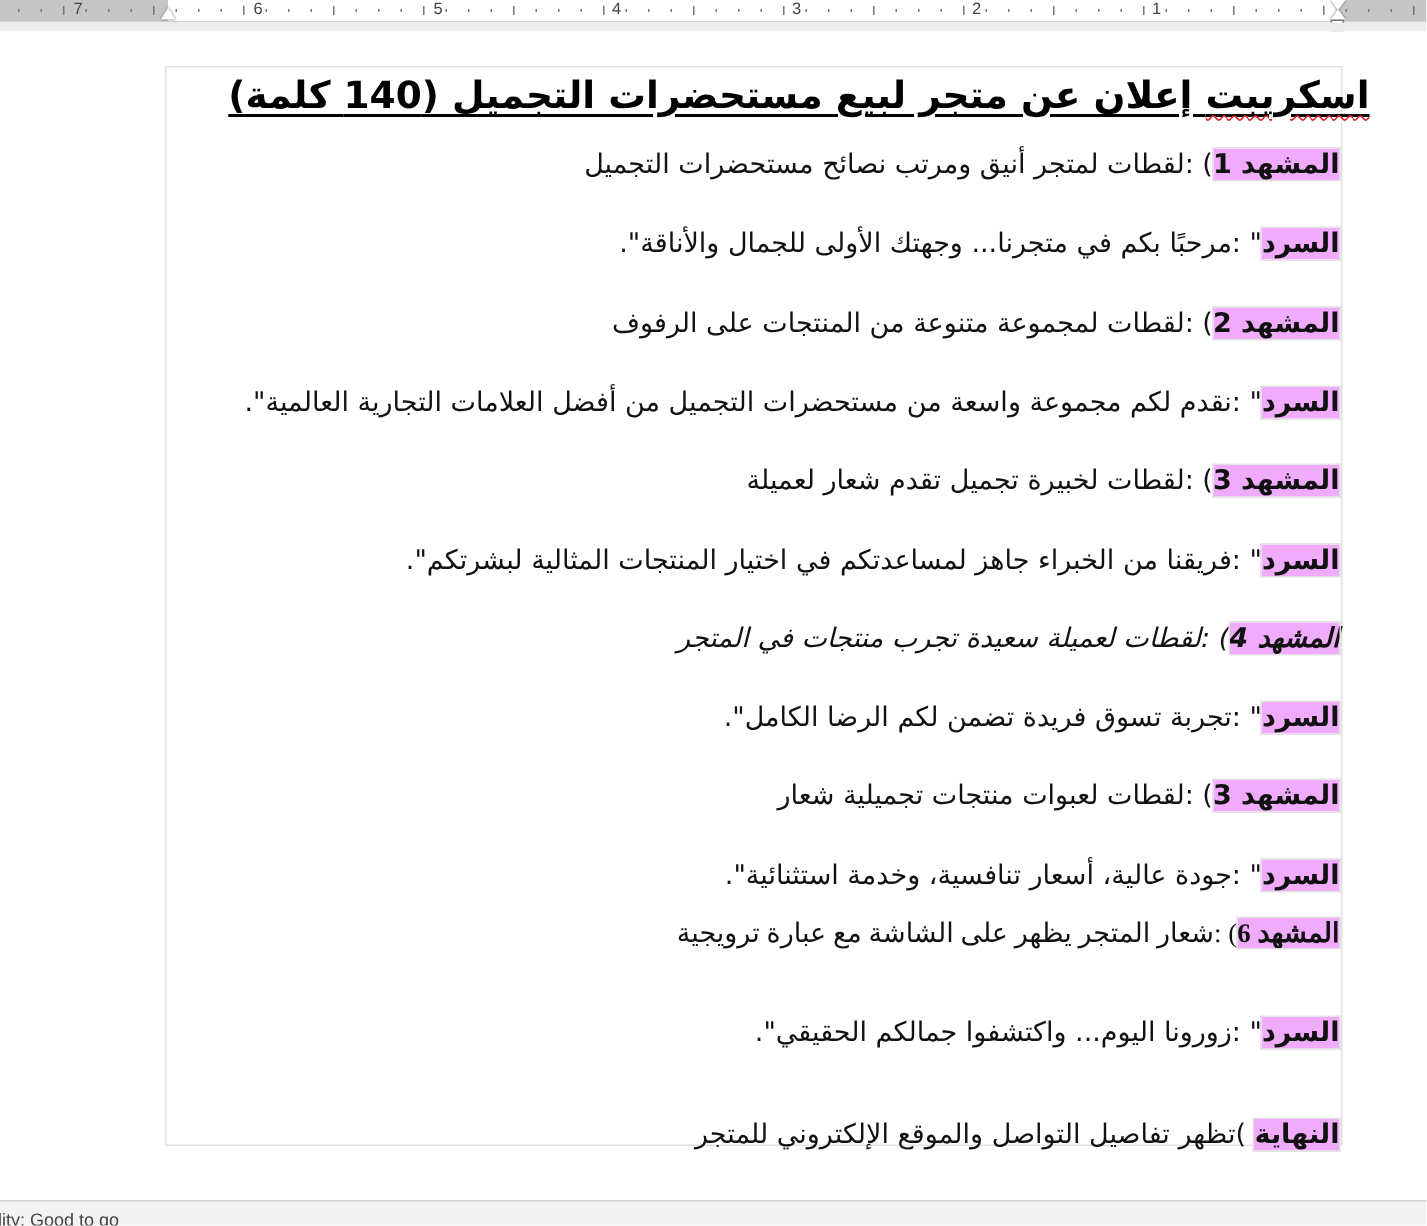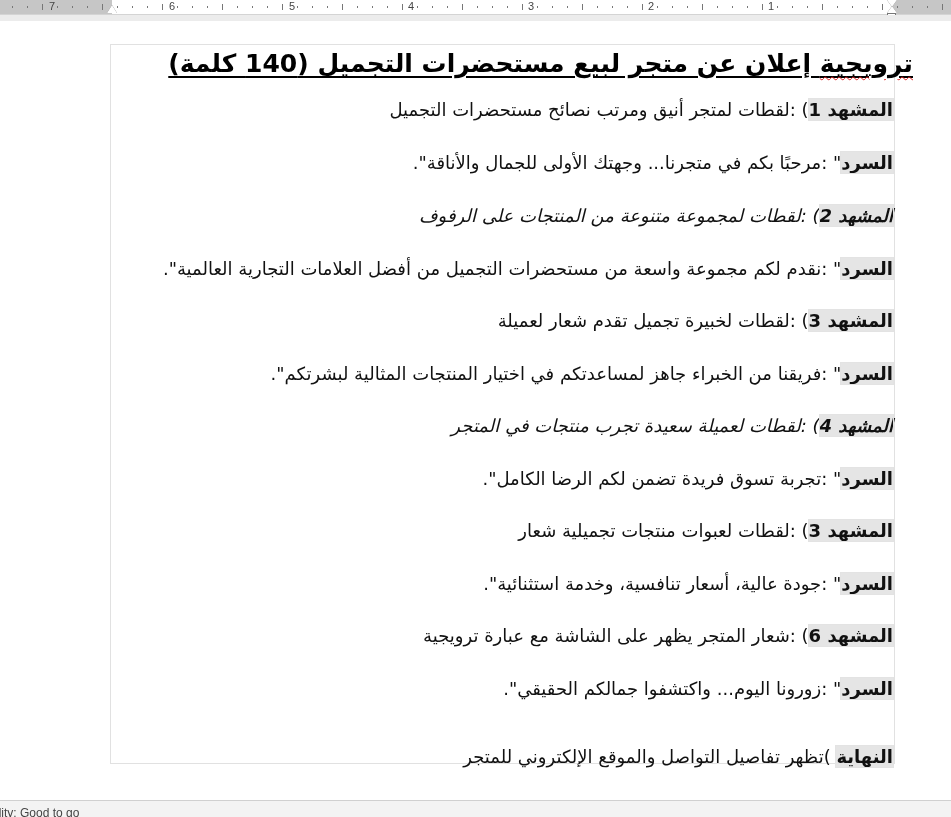--- a/index.html
+++ b/index.html
@@ -40,21 +40,21 @@
   .title {
     position:absolute; right:38px; top:28px; direction:rtl;
     font-family:"DejaVu Sans", sans-serif; font-weight:bold; font-size:25px;
     text-decoration:underline; text-underline-offset:4px; color:#000; white-space:nowrap;
   }
   .title .spell { text-decoration:underline wavy #d22; text-decoration-thickness:1px; }
   .line {
     position:absolute; right:58px; direction:rtl; white-space:nowrap;
     font-size:18px; color:#111; line-height:24px;
   }
-  .line .label { font-weight:bold; background:#e5e5e5; outline:1px solid #e3e3e3; }
+  .line .label { font-weight:bold; background:#f0abfc; outline:1px solid #e3e3e3; }
 
   
   .statusbar {
     position:absolute; left:0; top:800px; width:951px; height:17px;
     background:#f3f3f3; border-top:1px solid #d0d0d0;
     font-family:"Liberation Sans", sans-serif; font-size:12px; color:#444;
   }
   .statusbar span { position:absolute; left:-4px; top:5px; white-space:nowrap; }
 </style>
 </head>
@@ -138,34 +138,34 @@
   <div class="indent indent-left"></div>
   <div class="indent indent-right-top"></div>
   <div class="indent indent-right-bottom"></div>
   <div class="indent-box"></div>
 </div>
 <div class="under-ruler"></div>
 
 <div class="page">
   <div class="text-frame"></div>
   <div class="title">
-    <span class="spell">ترويجية</span><span> إعلان عن متجر لبيع مستحضرات التجميل (140 كلمة)</span>
+    <span class="spell">اسكريبت</span><span> إعلان عن متجر لبيع مستحضرات التجميل (140 كلمة)</span>
   </div>
   <div id="lines">
       <div class="line" style="top: 77px;"><span class="label">المشهد 1</span><span>) :لقطات لمتجر أنيق ومرتب نصائح مستحضرات التجميل</span></div>
       <div class="line" style="top: 130px;"><span class="label">السرد</span><span>" :مرحبًا بكم في متجرنا... وجهتك الأولى للجمال والأناقة".</span></div>
-      <div class="line" style="top: 183px; font-style: italic;"><span class="label">المشهد 2</span><span>) :لقطات لمجموعة متنوعة من المنتجات على الرفوف</span></div>
+      <div class="line" style="top: 183px;"><span class="label">المشهد 2</span><span>) :لقطات لمجموعة متنوعة من المنتجات على الرفوف</span></div>
       <div class="line" style="top: 236px;"><span class="label">السرد</span><span>" :نقدم لكم مجموعة واسعة من مستحضرات التجميل من أفضل العلامات التجارية العالمية".</span></div>
       <div class="line" style="top: 288px;"><span class="label">المشهد 3</span><span>) :لقطات لخبيرة تجميل تقدم شعار لعميلة</span></div>
       <div class="line" style="top: 341px;"><span class="label">السرد</span><span>" :فريقنا من الخبراء جاهز لمساعدتكم في اختيار المنتجات المثالية لبشرتكم".</span></div>
       <div class="line" style="top: 393px; font-style: italic;"><span class="label">المشهد 4</span><span>) :لقطات لعميلة سعيدة تجرب منتجات في المتجر</span></div>
       <div class="line" style="top: 446px;"><span class="label">السرد</span><span>" :تجربة تسوق فريدة تضمن لكم الرضا الكامل".</span></div>
       <div class="line" style="top: 498px;"><span class="label">المشهد 3</span><span>) :لقطات لعبوات منتجات تجميلية شعار</span></div>
       <div class="line" style="top: 551px;"><span class="label">السرد</span><span>" :جودة عالية، أسعار تنافسية، وخدمة استثنائية".</span></div>
-      <div class="line" style="top: 603px;"><span class="label">المشهد 6</span><span>) :شعار المتجر يظهر على الشاشة مع عبارة ترويجية</span></div>
+      <div class="line" style="top: 589px; font-family: Liberation Serif, serif;"><span class="label">المشهد 6</span><span>) :شعار المتجر يظهر على الشاشة مع عبارة ترويجية</span></div>
       <div class="line" style="top: 656px;"><span class="label">السرد</span><span>" :زورونا اليوم... واكتشفوا جمالكم الحقيقي".</span></div>
       <div class="line" style="top: 724px;"><span class="label">النهاية</span><span> )تظهر تفاصيل التواصل والموقع الإلكتروني للمتجر</span></div>
     </div>
 </div>
 
 <div class="statusbar">
   <span>ility: Good to go</span>
 </div>
 
 </body></html>

